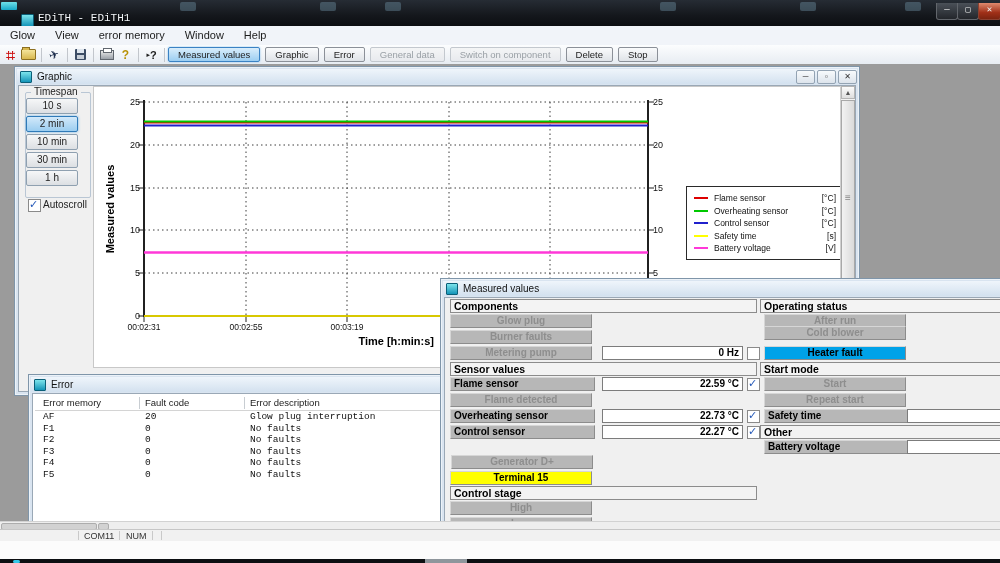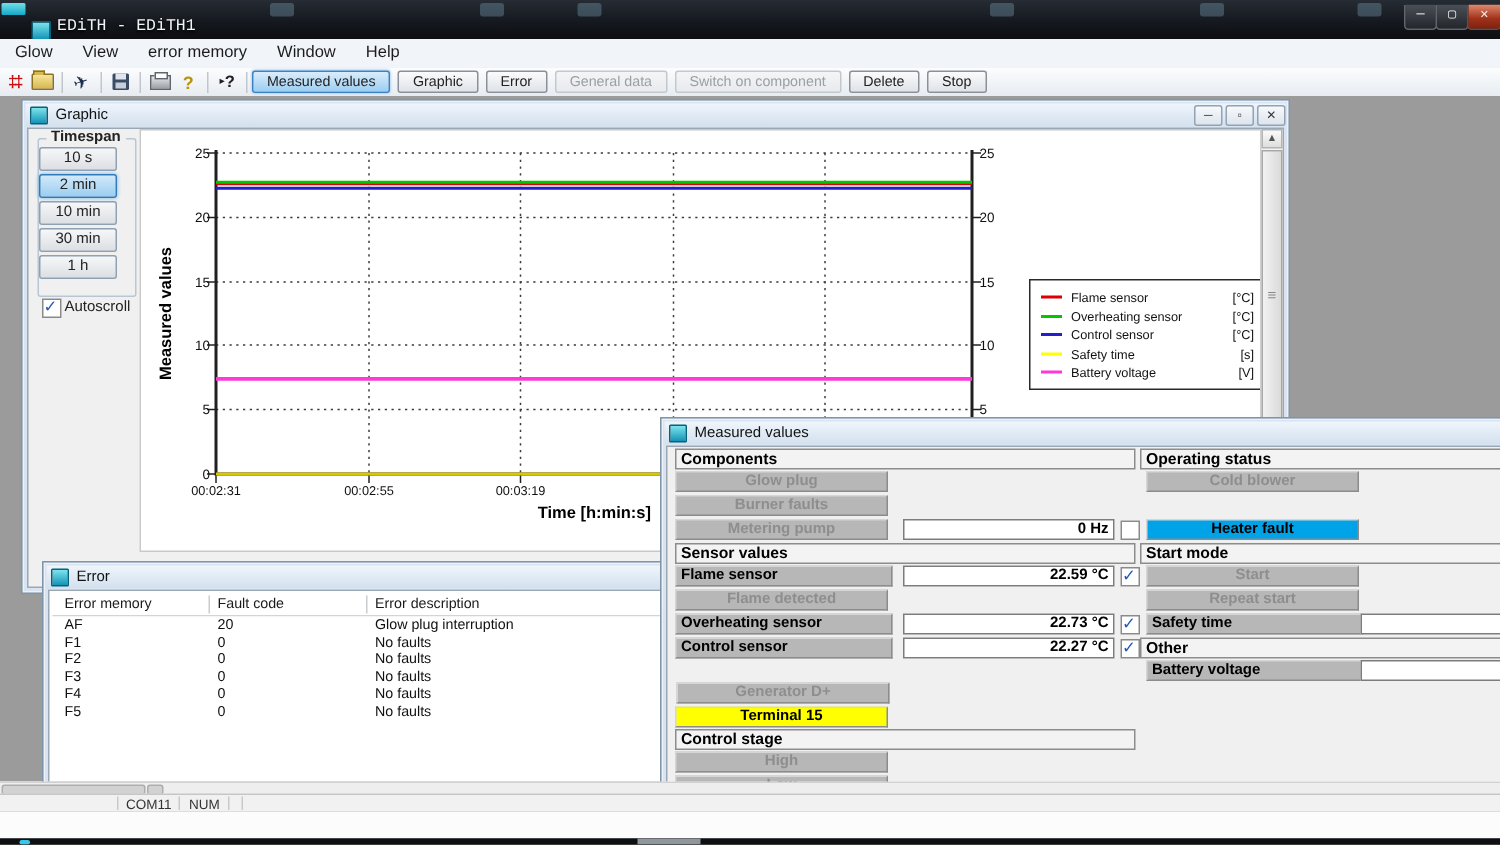--- a/index.html
+++ b/index.html
@@ -44,21 +44,21 @@
   #mdi{position:absolute;left:0;top:64px;width:1000px;height:457px;background:#9b9b9b;overflow:hidden;}
   
   .child{position:absolute;border:1px solid #7f95a9;background:#d9e4f0;box-shadow:inset 0 0 0 1px rgba(255,255,255,.5);}
   .child-tb{height:15px;margin:2px 2px 0 2px;display:flex;align-items:center;background:linear-gradient(#eff5fb,#d3e1ef);font-size:10px;color:#111;}
   .child-ico{width:10px;height:10px;margin:0 5px 0 3px;background:linear-gradient(#7ce4ec,#1494b8);border:1px solid #0b5f78;border-radius:1px;flex:none;}
   .cbtn{width:17px;height:12px;margin-left:2px;border:1px solid #93a3b3;border-radius:2px;background:linear-gradient(#f7fafc,#dde4ec);
         font-size:8px;line-height:11px;text-align:center;color:#333;flex:none;}
   .child-body{position:absolute;left:3px;top:18px;right:3px;bottom:3px;background:#f0f0f0;border:1px solid #9aa8b6;}
   
   .groupbox{position:absolute;border:1px solid #b9c6d4;border-radius:2px;}
-  .groupbox-label{position:absolute;top:-7px;left:5px;background:#f0f0f0;padding:0 3px;font-size:10px;color:#222;font-weight:bold;}
+  .groupbox-label{position:absolute;top:-7px;left:5px;background:#f0f0f0;padding:0 3px;font-size:10px;color:#222;}
   .span-btn{position:absolute;left:7px;width:50px;height:14px;border:1px solid #8fa0b0;border-radius:2px;
         background:linear-gradient(#f6f7f8,#dcdfe3);font-size:10px;line-height:13px;text-align:center;color:#222;}
   .span-btn.sel{background:linear-gradient(#d2e9fa,#9bcdf0);border-color:#2f7ab8;box-shadow:0 0 3px #6fb4e4;}
   .cb{position:absolute;width:11px;height:11px;background:#fff;border:1px solid #8a8a8a;}
   .cb.checked::after{content:"✓";position:absolute;left:0px;top:-2px;color:#2458b8;font-size:11px;font-weight:bold;}
   .cb-label{position:absolute;font-size:10px;color:#222;}
   #chart-panel{position:absolute;left:74px;top:0px;width:746px;height:280px;background:#fff;border:1px solid #c8c8c8;}
   #legend{position:absolute;left:592px;top:99px;width:158px;height:74px;background:#fff;border:1px solid #2a2a2a;padding:5px 7px;box-sizing:border-box;}
   .leg-row{display:flex;align-items:center;height:12.5px;}
   .leg-swatch{width:14px;height:2px;margin-right:6px;flex:none;}
@@ -67,21 +67,21 @@
   
   .vscroll{position:absolute;right:0;top:0;bottom:0;width:14px;background:#f2f2f2;border-left:1px solid #d0d0d0;}
   .varrow{position:absolute;left:0;width:14px;height:13px;background:linear-gradient(#fbfbfb,#dedede);border:1px solid #b4b4b4;box-sizing:border-box;
           font-size:7px;text-align:center;line-height:12px;color:#555;}
   .vthumb{position:absolute;left:0;width:14px;background:linear-gradient(90deg,#f2f2f2,#dadada);border:1px solid #a8a8a8;box-sizing:border-box;}
   .vthumb::after{content:"≡";position:absolute;left:3px;top:50%;margin-top:-8px;font-size:10px;color:#888;}
   
   .err-head{position:absolute;left:2px;top:2px;right:2px;height:14px;background:#fff;border-bottom:1px solid #d4d4d4;font-size:9.5px;color:#1a1a1a;}
   .err-col{position:absolute;top:1px;}
   .err-vline{position:absolute;top:1px;width:1px;height:12px;background:#c8cdd2;}
-  .err-rows{position:absolute;left:2px;top:17px;right:2px;bottom:2px;background:#fff;font-size:9.5px;color:#111;}
+  .err-rows{position:absolute;left:2px;top:17px;right:2px;bottom:2px;background:#fff;font-size:9.5px;color:#111;font-family:Liberation Mono, monospace;}
   .err-row{position:relative;height:11.5px;}
   .err-cell{position:absolute;top:0;}
   
   .mv-hdr{position:absolute;height:12px;background:#f3f3f3;border:1px solid #8c8c8c;font-size:10.5px;font-weight:bold;color:#000;
           padding-left:3px;line-height:12px;overflow:hidden;white-space:nowrap;}
   .mv-btn{position:absolute;height:12px;background:#b7b7b7;border:1px solid #8c8c8c;border-top-color:#d6d6d6;border-left-color:#d6d6d6;
           font-size:10px;font-weight:bold;color:#8e8e8e;text-align:center;line-height:12px;overflow:hidden;white-space:nowrap;}
   .mv-btn.on{color:#000;text-align:left;padding-left:3px;}
   .mv-btn.hl-yellow{color:#000;}
   .mv-btn.hl-blue{color:#000;}
@@ -375,21 +375,21 @@
 
         <div class="mv-btn" style="left:6px;top:157px;width:140px">Generator D+</div>
         <div class="mv-btn hl-yellow" style="left: 5px; top: 173px; width: 140px; background: rgb(255, 255, 0);">Terminal 15</div>
 
         <div class="mv-hdr" style="left:5px;top:188px;width:302px">Control stage</div>
         <div class="mv-btn" style="left:5px;top:203px;width:140px">High</div>
         <div class="mv-btn" style="left:5px;top:219px;width:140px">Low</div>
 
         <div class="mv-hdr" style="left:315px;top:1px;width:300px">Operating status</div>
         <div class="mv-btn" style="left:319px;top:16px;width:140px">After run</div>
-        <div class="mv-btn" style="left:319px;top:16px;width:140px">Cold blower</div>
+        <div class="mv-btn" style="left:319px;top:28px;width:140px">Cold blower</div>
         <div class="mv-btn hl-blue" style="left: 319px; top: 48px; width: 140px; background: rgb(0, 162, 232);">Heater fault</div>
 
         <div class="mv-hdr" style="left:315px;top:64px;width:300px">Start mode</div>
         <div class="mv-btn" style="left:319px;top:79px;width:140px">Start</div>
         <div class="mv-btn" style="left:319px;top:95px;width:140px">Repeat start</div>
         <div class="mv-btn on" style="left:319px;top:111px;width:140px">Safety time</div>
         <div class="mv-field" style="left:462px;top:111px;width:130px"></div>
 
         <div class="mv-hdr" style="left:315px;top:127px;width:300px">Other</div>
         <div class="mv-btn on" style="left:319px;top:142px;width:140px">Battery voltage</div>

